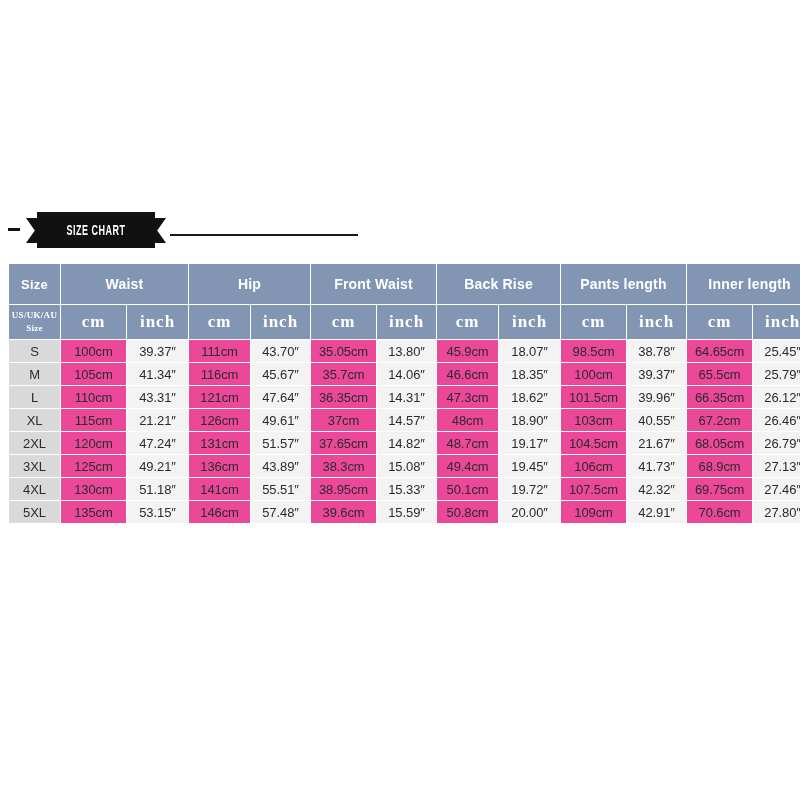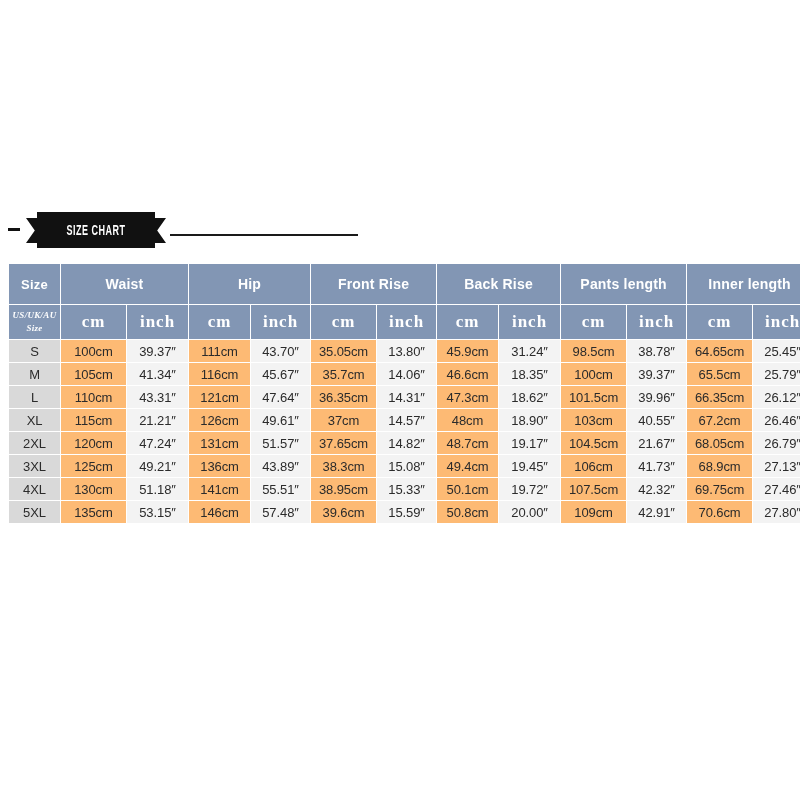--- a/index.html
+++ b/index.html
@@ -117,39 +117,38 @@
     height: 34px;
     font-family: "Liberation Serif", serif;
     font-size: 17px;
     font-weight: bold;
     letter-spacing: 1px;
   }
   .unit-head.us-head {
     font-size: 9px;
     line-height: 13px;
     letter-spacing: 0.3px;
-    font-style: italic;
   }
   .us-head .us-line {
     display: block;
   }
 
   
   #chart-table tbody td {
     height: 22px;
     font-family: "Liberation Sans Narrow", "Liberation Sans", sans-serif;
     font-size: 13px;
     color: #2b2b2b;
     letter-spacing: -0.1px;
   }
   td.c-size {
     background: #d9d9d9;
   }
   td.c-cm {
-    background: #fdba74;
+    background: #ec4899;
   }
   td.c-in {
     background: #f3f3f3;
   }
 
   
   col.w-size  { width: 52px; }
   col.w-cm    { width: 62px; }
   col.w-in    { width: 60px; }
   col.w-cm-w  { width: 66px; }
@@ -182,21 +181,21 @@
     <col class="w-cm-w">
       <col class="w-in">
     <col class="w-cm-w">
       <col class="w-in">
   </colgroup>
   <thead>
     <tr>
       <th class="grp-head size-head">Size</th>
       <th class="grp-head" colspan="2">Waist</th>
       <th class="grp-head" colspan="2">Hip</th>
-      <th class="grp-head" colspan="2">Front Rise</th>
+      <th class="grp-head" colspan="2">Front Waist</th>
       <th class="grp-head" colspan="2">Back Rise</th>
       <th class="grp-head" colspan="2">Pants length</th>
       <th class="grp-head" colspan="2">Inner length</th>
     </tr>
     <tr>
         <th class="unit-head us-head">
           <span class="us-line">US/UK/AU</span>
           <span class="us-line">Size</span>
         </th>
       <th class="unit-head">cm</th>
@@ -216,21 +215,21 @@
   <tbody id="chart-body">
       <tr>
         <td class="c-size">S</td>
         <td class="c-cm">100cm</td>
         <td class="c-in">39.37″</td>
         <td class="c-cm">111cm</td>
         <td class="c-in">43.70″</td>
         <td class="c-cm">35.05cm</td>
         <td class="c-in">13.80″</td>
         <td class="c-cm">45.9cm</td>
-        <td class="c-in">31.24″</td>
+        <td class="c-in">18.07″</td>
         <td class="c-cm">98.5cm</td>
         <td class="c-in">38.78″</td>
         <td class="c-cm">64.65cm</td>
         <td class="c-in">25.45″</td>
       </tr>
       <tr>
         <td class="c-size">M</td>
         <td class="c-cm">105cm</td>
         <td class="c-in">41.34″</td>
         <td class="c-cm">116cm</td>

